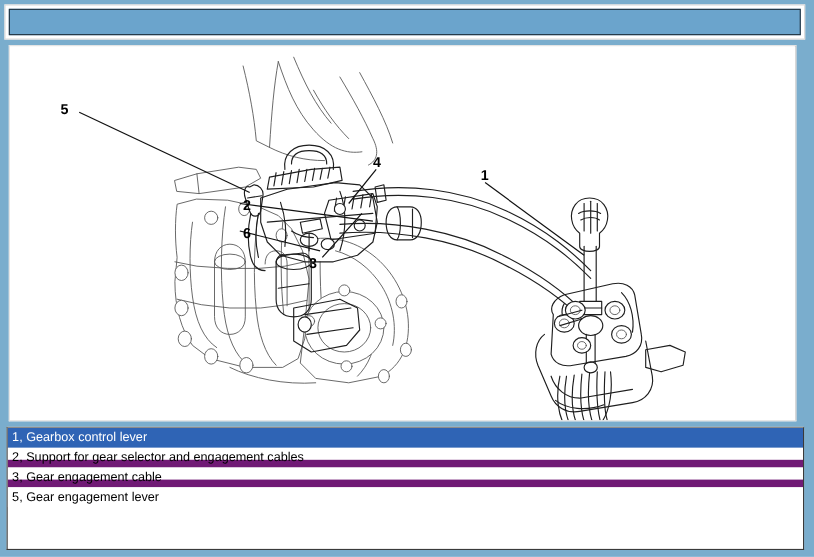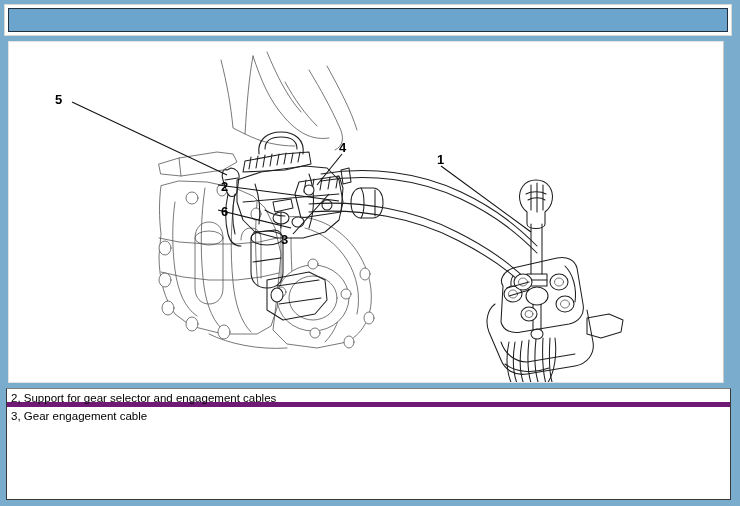--- a/index.html
+++ b/index.html
@@ -88,21 +88,21 @@
     border-top-color: #808080;
     box-sizing: border-box;
     overflow: hidden;
   }
   .parts-row {
     height: 18px;
     line-height: 18px;
     font-size: 11.5px;
     color: #000000;
     padding-left: 4px;
-    border-bottom: 5px solid #701a75;
+    border-bottom: 7px solid #701a75;
     white-space: nowrap;
     box-sizing: border-box;
     background: #ffffff;
   }
   .parts-row.selected {
     background: #2f64b5;
     color: #ffffff;
     border-bottom: 1px solid #2f64b5;
   }
   .parts-row:last-child {
@@ -342,21 +342,27 @@
           <text class="num" x="212" y="174">6</text>
           <text class="num" x="272" y="202">3</text>
           <text class="num" x="330" y="110">4</text>
           <text class="num" x="428" y="122">1</text>
         </g>
       </svg>
     </div>
   </div>
 
   <div class="parts-list-outer">
+    <div class="parts-row selected">
+      <span>1, Gearbox control lever</span>
+    </div>
     <div class="parts-row">
       <span>2, Support for gear selector and engagement cables</span>
     </div>
     <div class="parts-row">
       <span>3, Gear engagement cable</span>
     </div>
+    <div class="parts-row">
+      <span>5, Gear engagement lever</span>
+    </div>
   </div>
 
 </div>
 
 </body></html>

